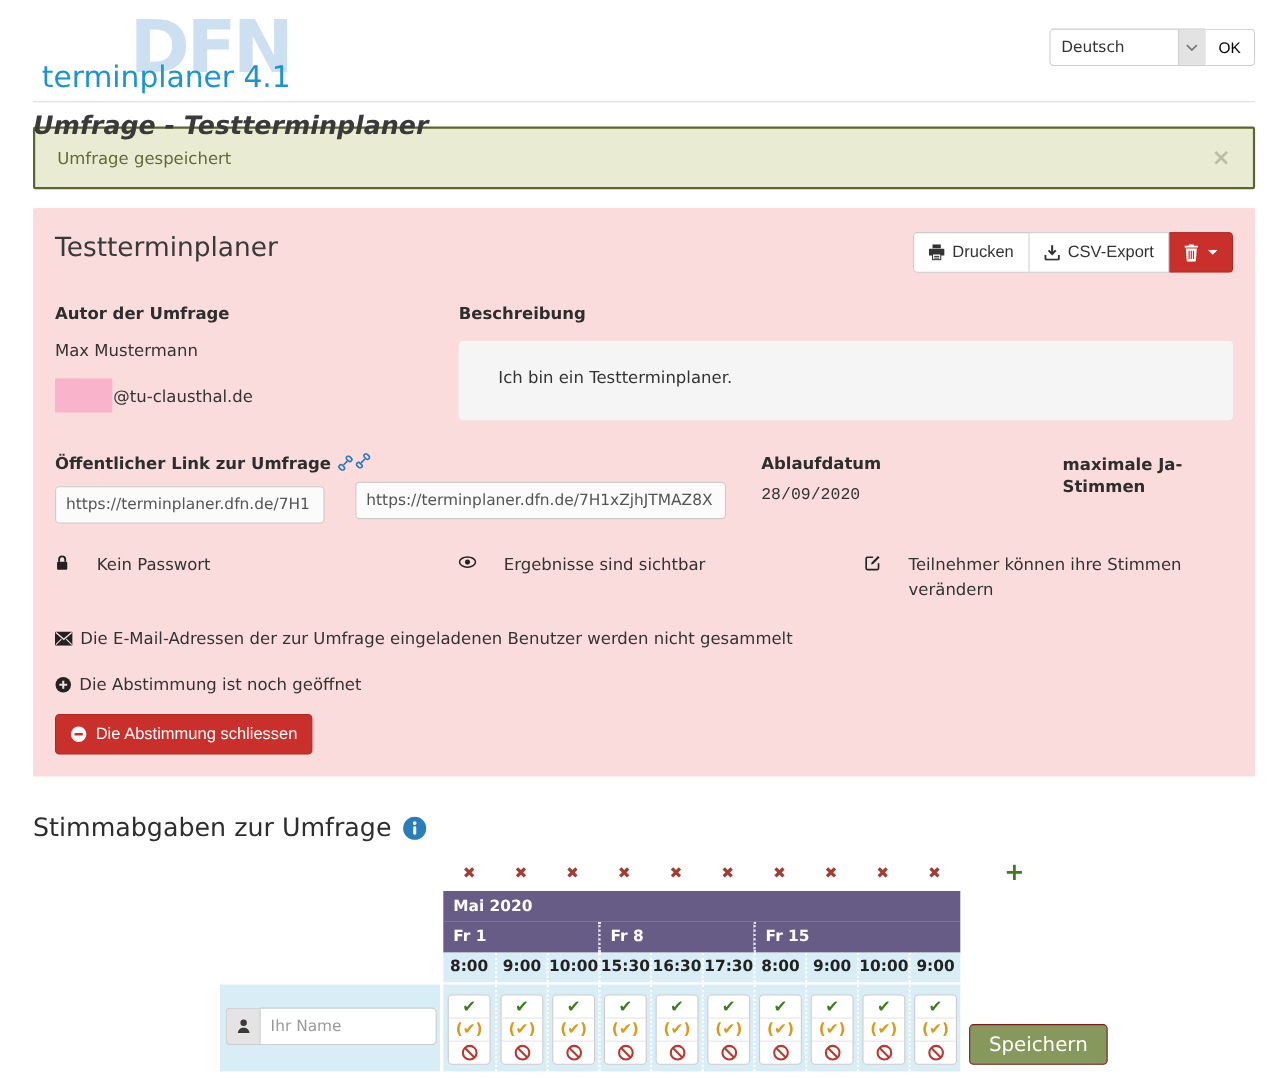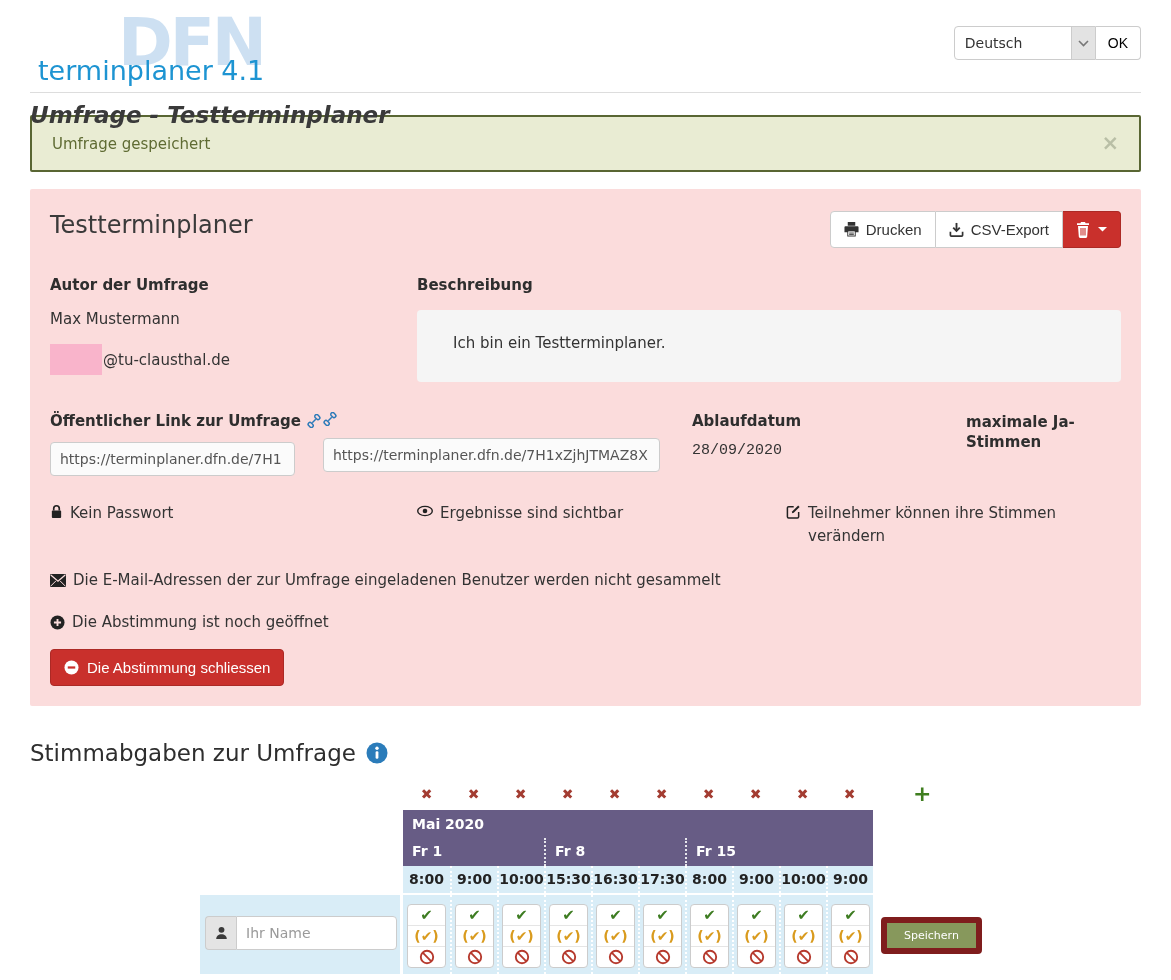--- a/index.html
+++ b/index.html
@@ -72,21 +72,21 @@
   .text-input {
     margin-top:12px; height:34px; background:#fbfbfb; border:1px solid #ccc; border-radius:4px;
     padding:0 9px; font-size:14px; color:#555; font-family:"DejaVu Sans",sans-serif;
     white-space:nowrap; overflow:hidden; display:flex; align-items:center;
   }
   .inp-public { width:245px; }
   .inp-admin { width:337px; }
   .expiry-value { margin-top:12px; font-size:15px;font-family:Liberation Mono, monospace; }
   .maxvotes-label { max-width:130px; line-height:1.35; }
   .grid-features { display:grid; grid-template-columns:367px 369px 1fr; margin-top:26px; }
-  .feature { display:flex; gap:7px; align-items:flex-start; font-size:15px; line-height:1.5; }
+  .feature { display:flex; gap:25px; align-items:flex-start; font-size:15px; line-height:1.5; }
   .feature .ficon { margin-top:2px; flex:none; }
   .feature-wrap { max-width:320px; }
   .line-item { margin-top:24px; display:flex; gap:7px; align-items:center; font-size:15px; }
   .close-poll-btn {
     margin-top:18px; display:inline-flex; align-items:center; gap:8px; background:#c9302c;
     border:1px solid #ac2925; border-radius:4px; color:#fff; font-size:15px; padding:9px 13px; cursor:pointer;
   }
 
   
   .section-head { margin-top:34px; display:flex; align-items:center; gap:10px; }
@@ -130,22 +130,22 @@
     width:39px; height:64px; background:#fff; border:1px solid #ccc; border-radius:4px;
     display:flex; flex-direction:column; overflow:hidden;
   }
   .vote-opt {
     flex:1; display:flex; align-items:center; justify-content:center; cursor:pointer; font-size:14px;
   }
   .vote-opt + .vote-opt { border-top:1px solid #e5e5e5; }
   .vote-yes { color:#3d7c21; font-weight:bold; font-size:15px; }
   .vote-maybe { color:#d99b1e; font-weight:bold; }
   .save-btn {
-    margin-left:8px; margin-top:22px; height:37px; align-self:flex-start; background:#87985c;
-    border:6px solid #7f1d1d; border-radius:4px; color:#fff; font-size:11px; padding:0 17px; cursor:pointer;
+    margin-left:8px; margin-top:36px; height:37px; align-self:flex-start; background:#87985c;
+    border:1px solid #7f1d1d; border-radius:4px; color:#fff; font-size:18px; padding:0 17px; cursor:pointer;
     font-family:"DejaVu Sans",sans-serif;
   }
   svg { display:block; }
 </style>
 </head>
 <body>
 
 <div class="container">
 
   <div class="header">

